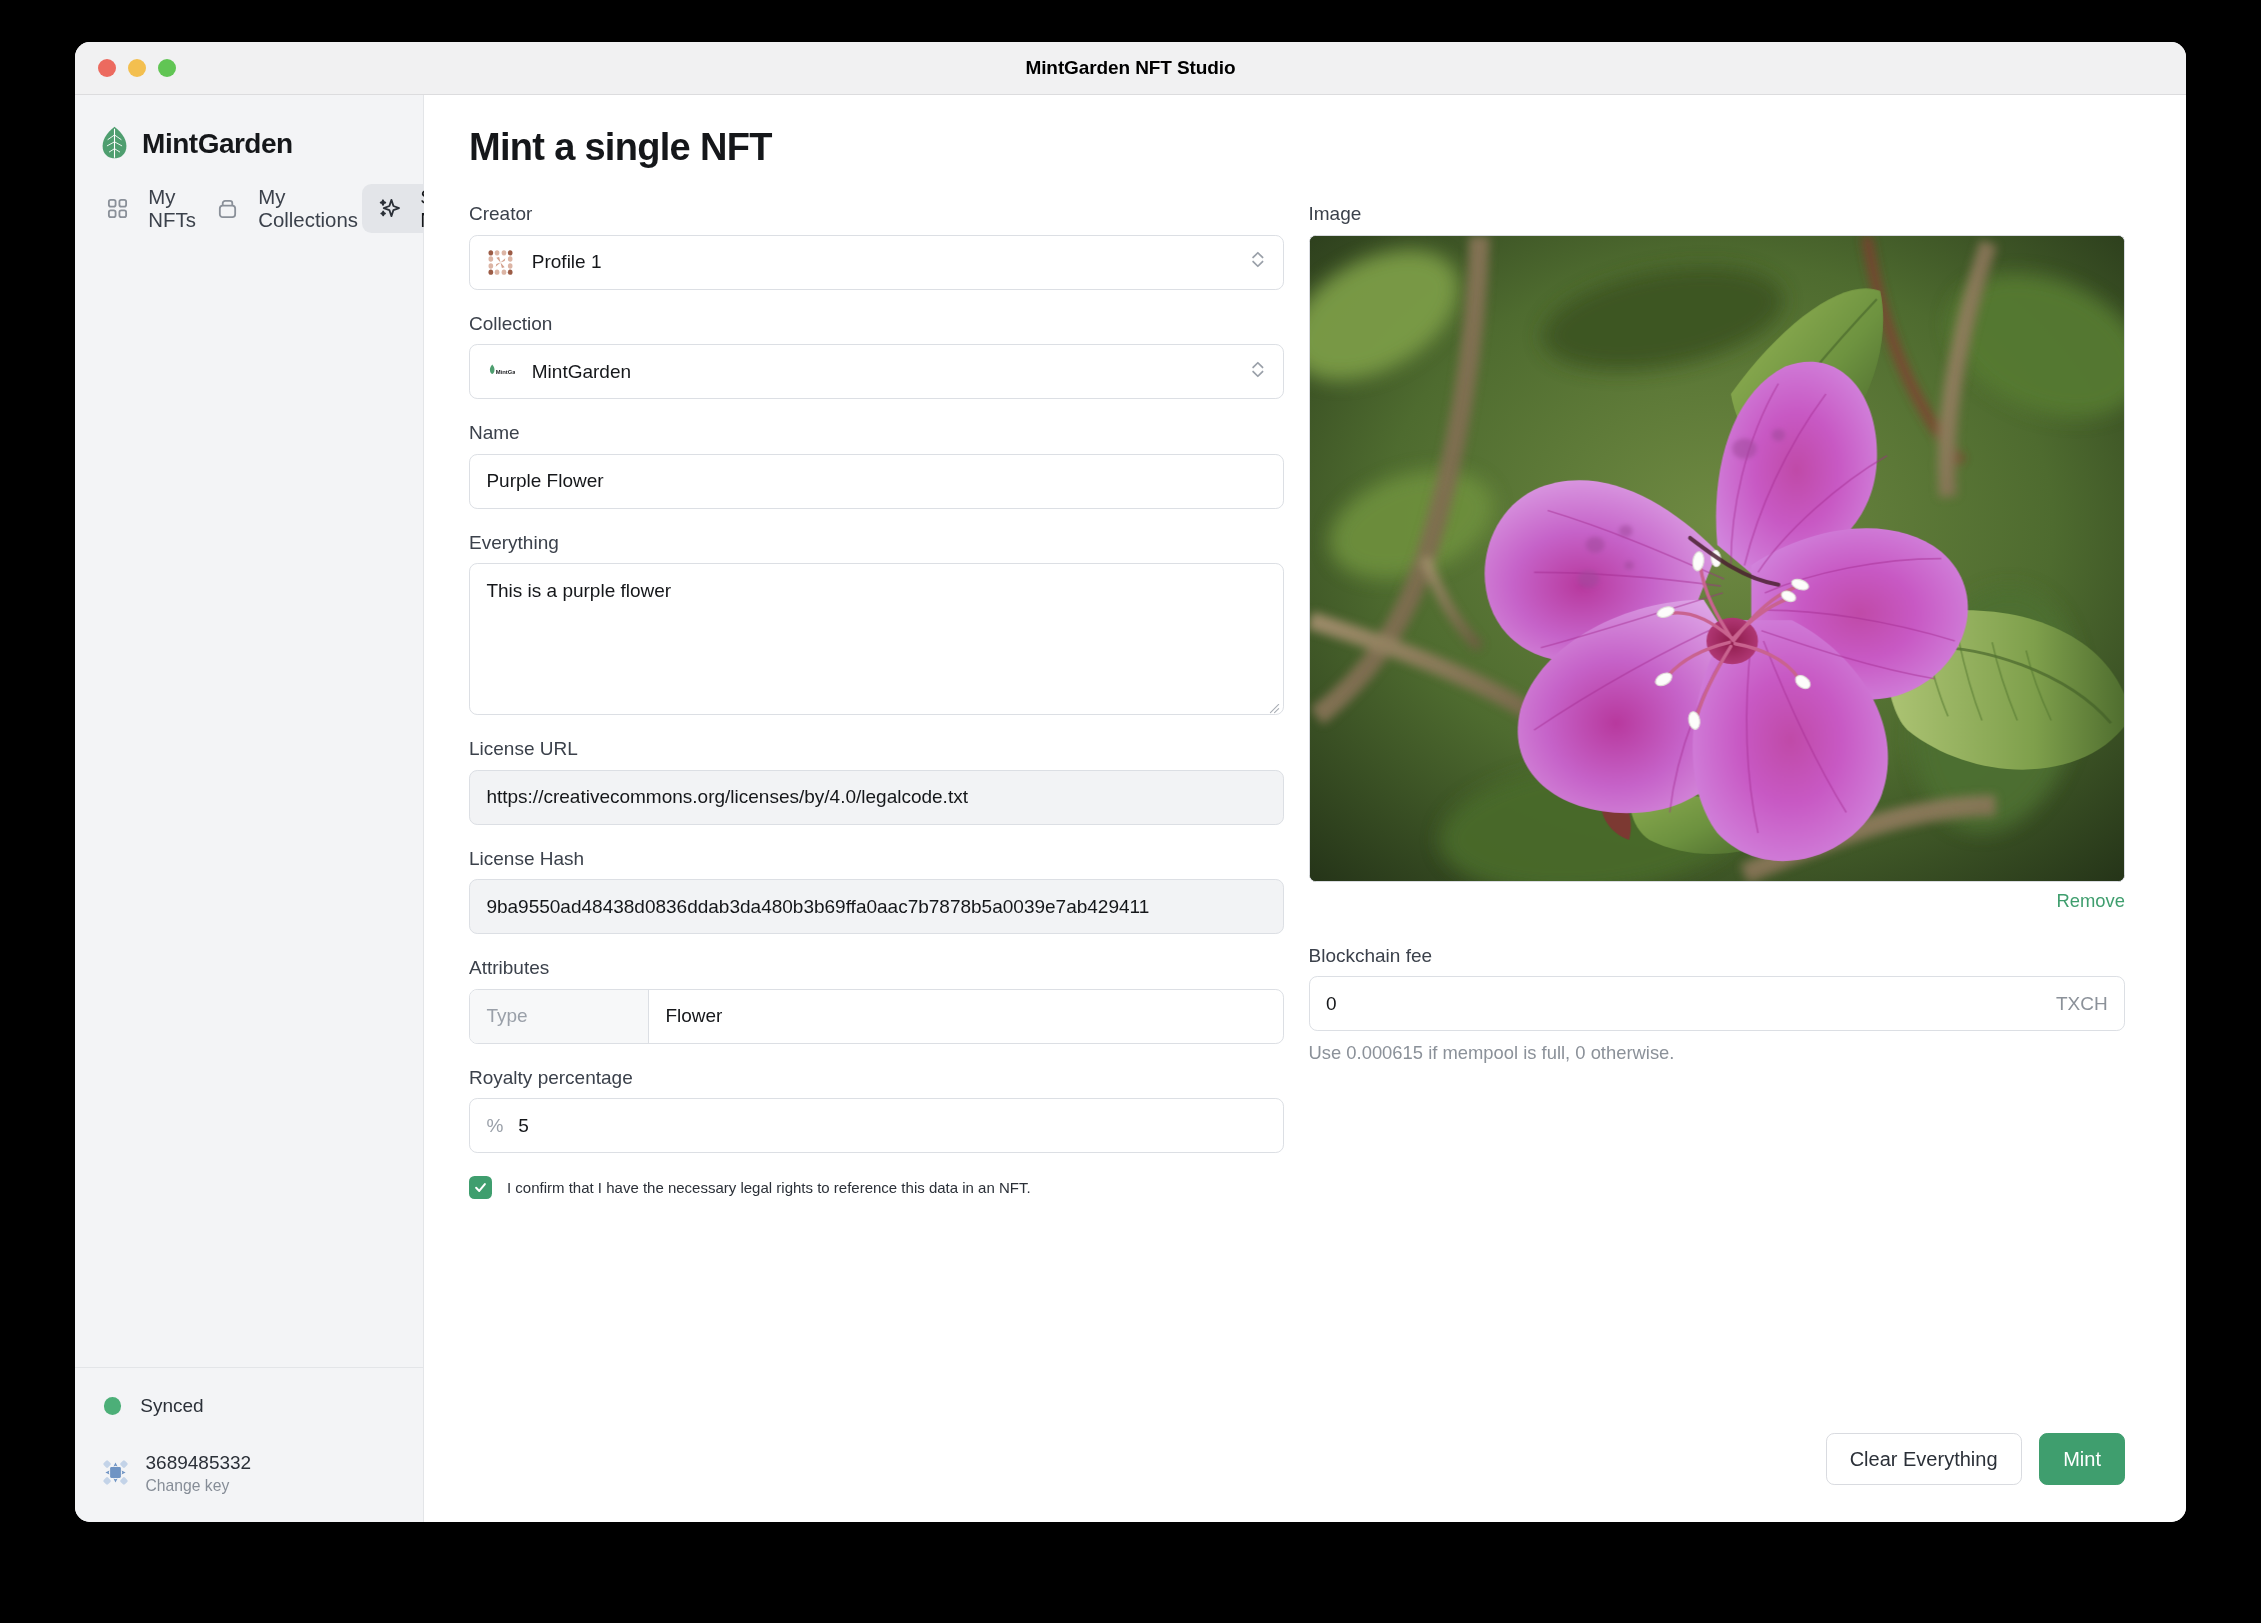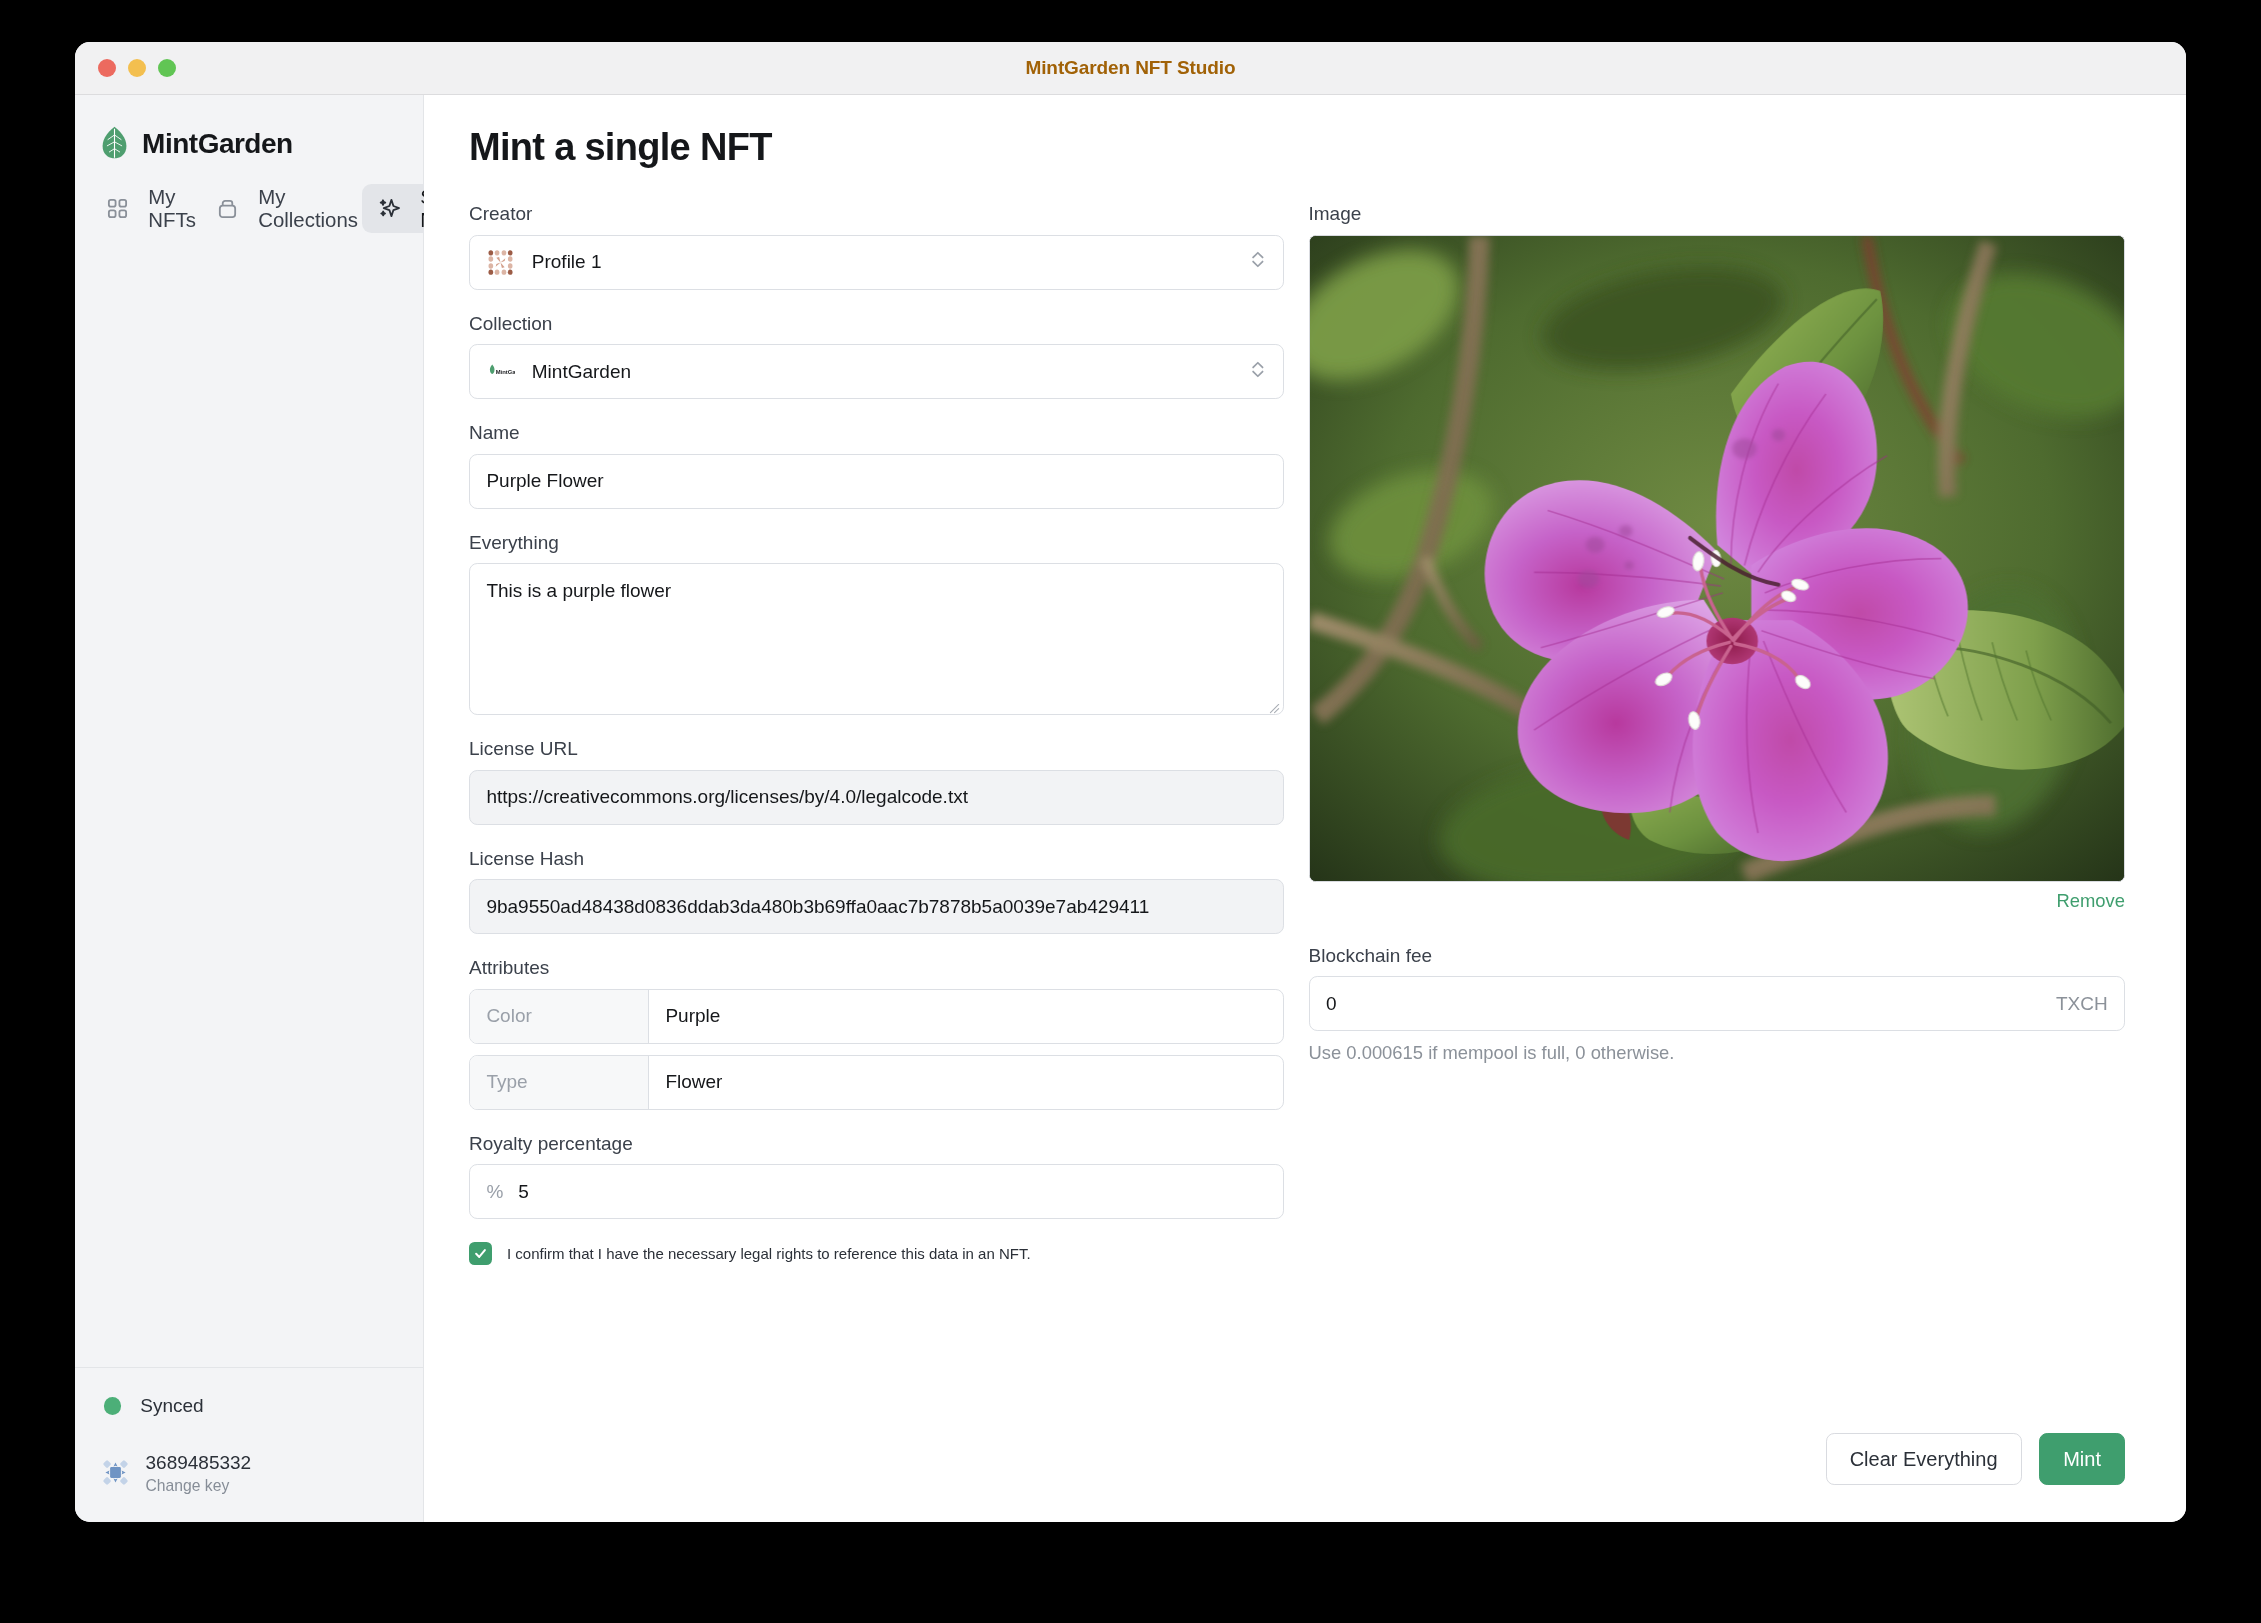--- a/index.html
+++ b/index.html
@@ -32,21 +32,21 @@
     position: relative;
     flex: 0 0 auto;
   }
   .traffic { display: flex; gap: 11.6px; padding-left: 23px; }
   .dot { width: 18.4px; height: 18.4px; border-radius: 50%; }
   .dot.red { background: #ec6a5f; }
   .dot.yellow { background: #f3bf4f; }
   .dot.green { background: #61c554; }
   .win-title {
     position: absolute; left: 0; right: 0; text-align: center;
-    font-size: 19px; font-weight: bold; color: #a16207;
+    font-size: 19px; font-weight: bold; color: #000000;
     letter-spacing: -0.1px;
   }
 
   
   .body-split { flex: 1 1 auto; display: flex; min-height: 0; }
 
   
   .sidebar {
     width: 349px;
     background: #f3f4f6;
@@ -398,24 +398,20 @@
             <div class="input-box muted">https://creativecommons.org/licenses/by/4.0/legalcode.txt</div>
           </div>
 
           <div class="field">
             <span class="flabel">License Hash</span>
             <div class="input-box muted">9ba9550ad48438d0836ddab3da480b3b69ffa0aac7b7878b5a0039e7ab429411</div>
           </div>
 
           <div class="field">
             <span class="flabel">Attributes</span>
-            <div class="attr-row">
-              <span class="attr-key">Color</span>
-              <span class="attr-val">Purple</span>
-            </div>
             <div class="attr-row">
               <span class="attr-key">Type</span>
               <span class="attr-val">Flower</span>
             </div>
           </div>
 
           <div class="field">
             <span class="flabel">Royalty percentage</span>
             <div class="input-box">
               <span class="pct-prefix">%</span>

